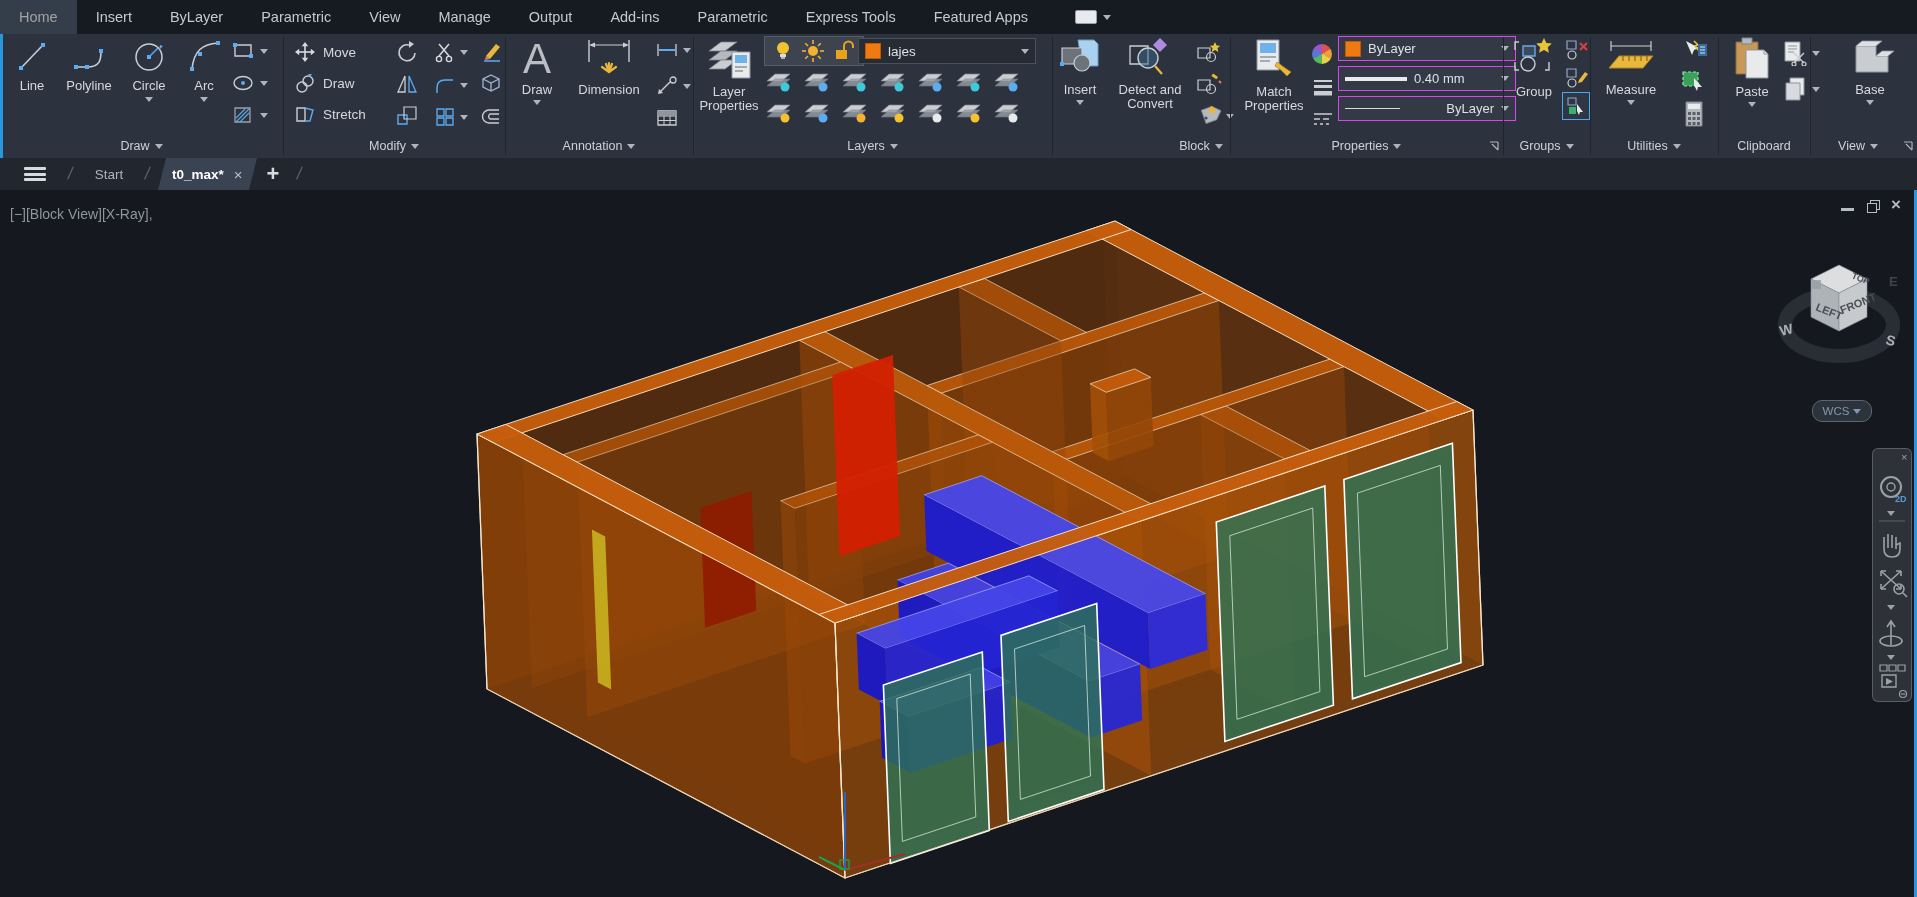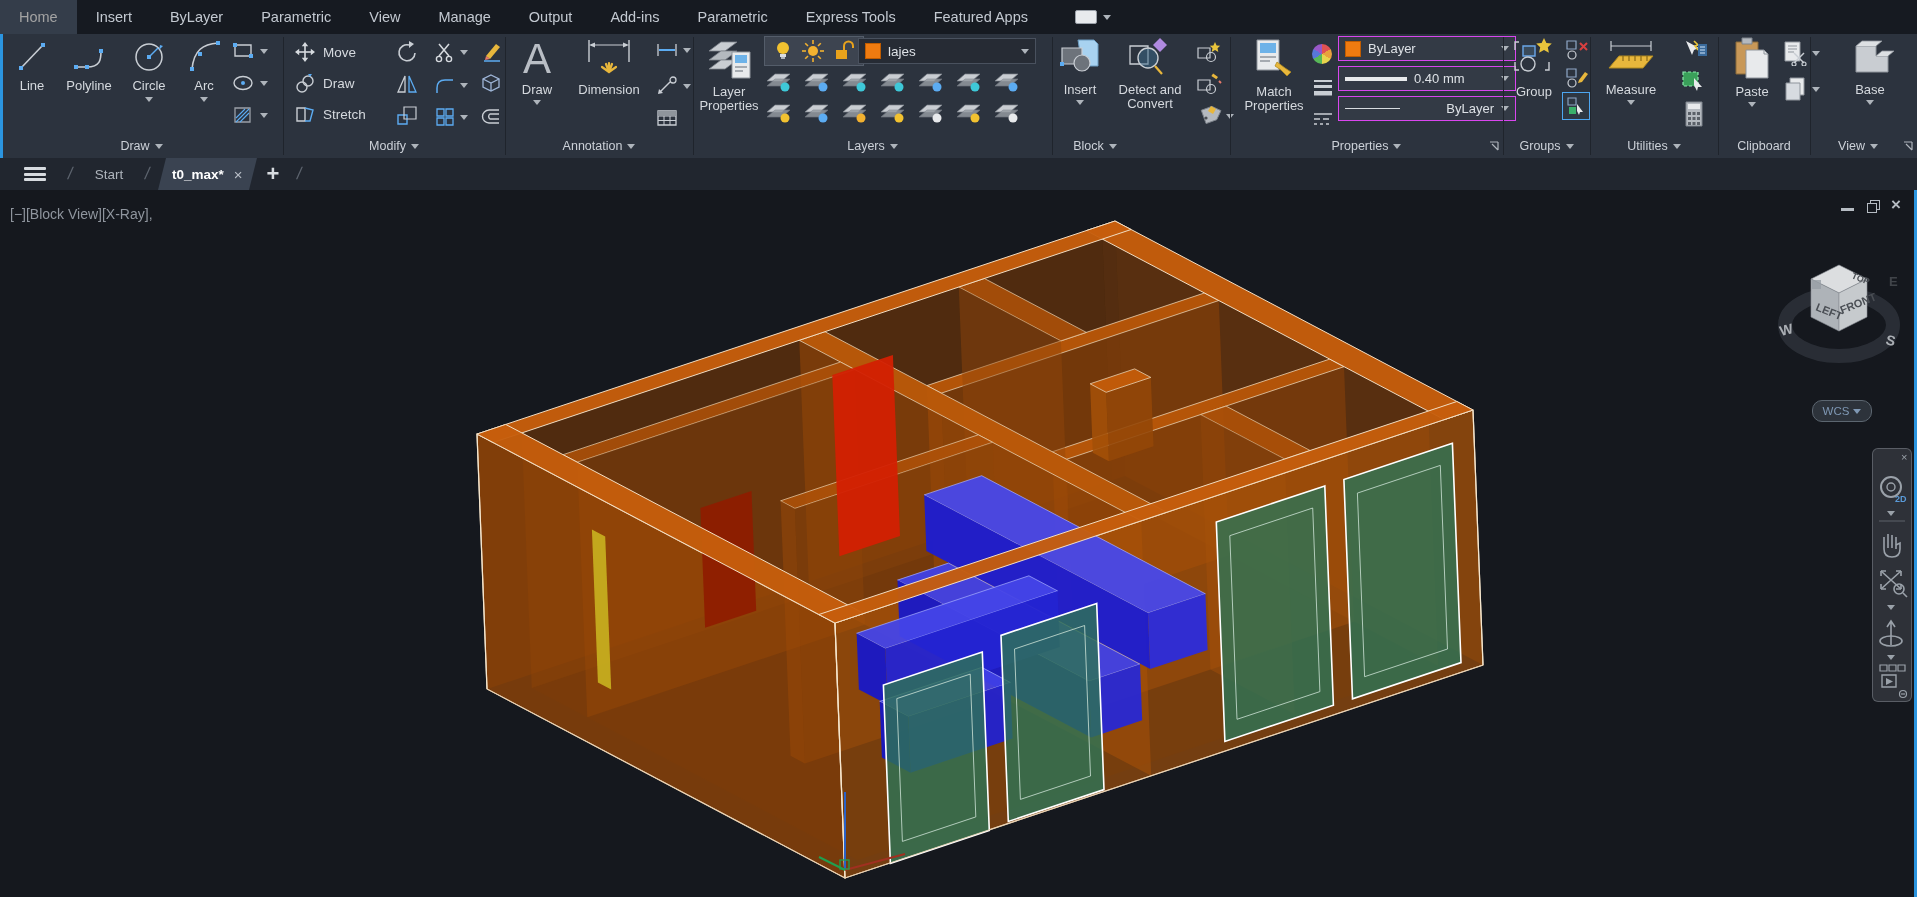--- a/index.html
+++ b/index.html
@@ -481,21 +481,21 @@
       </svg>
     </div>
     <div class="miniic" style="left:1196px;top:70px">
       <svg class="icsvg" width="26" height="24">
         <path d="M4 10 L12 2 H22 V12 L14 20 Z" fill="#b4b9bf" stroke="#7d838b" stroke-width="1" transform="rotate(25 13 11)"></path>
         <path d="M15 2 l5 3 -3 5 -5 -3z" fill="#e8b73c"></path>
         <circle cx="10" cy="14" r="1.6" fill="#4a4e54"></circle>
       </svg>
         <div class="dn"></div>
     </div>
-    <div class="ptitle" style="left:1006px;width:178px">
+    <div class="ptitle" style="left:1112px;width:178px">
       <span>Block</span>
         <div class="dn"></div>
     </div>
     <div class="sep" style="left:1230px"></div>
 
     <div class="bigbtn" style="left:1242px;width:64px">
       <svg class="icsvg" width="46" height="46">
         <rect x="6" y="4" width="22" height="30" fill="#e8eaec" stroke="#8f959c" stroke-width="1"></rect>
         <rect x="9" y="7" width="16" height="10" fill="#6db2e8"></rect>
         <path d="M9 21 H25 M9 25 H19" stroke="#8f959c" stroke-width="1.4"></path>

